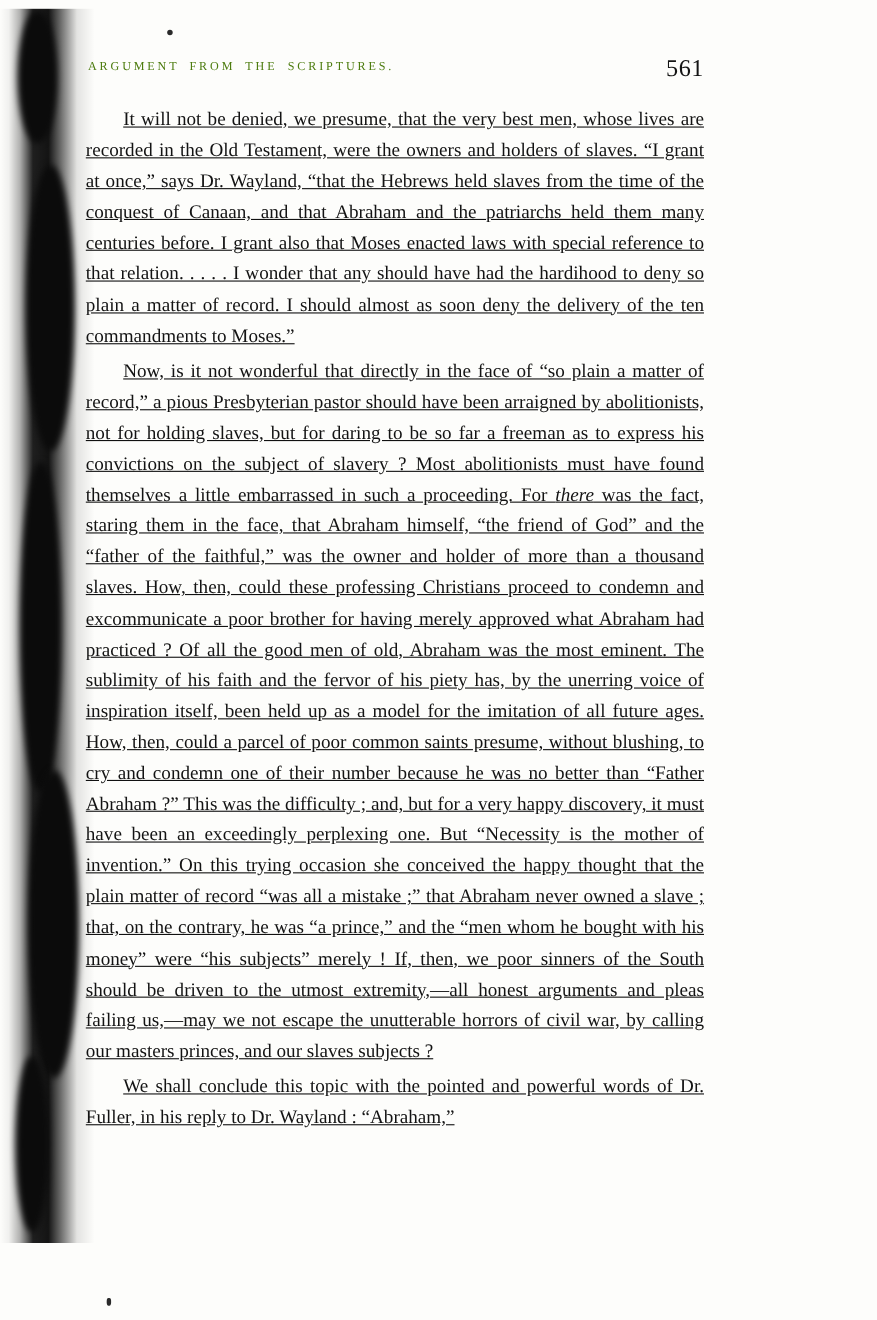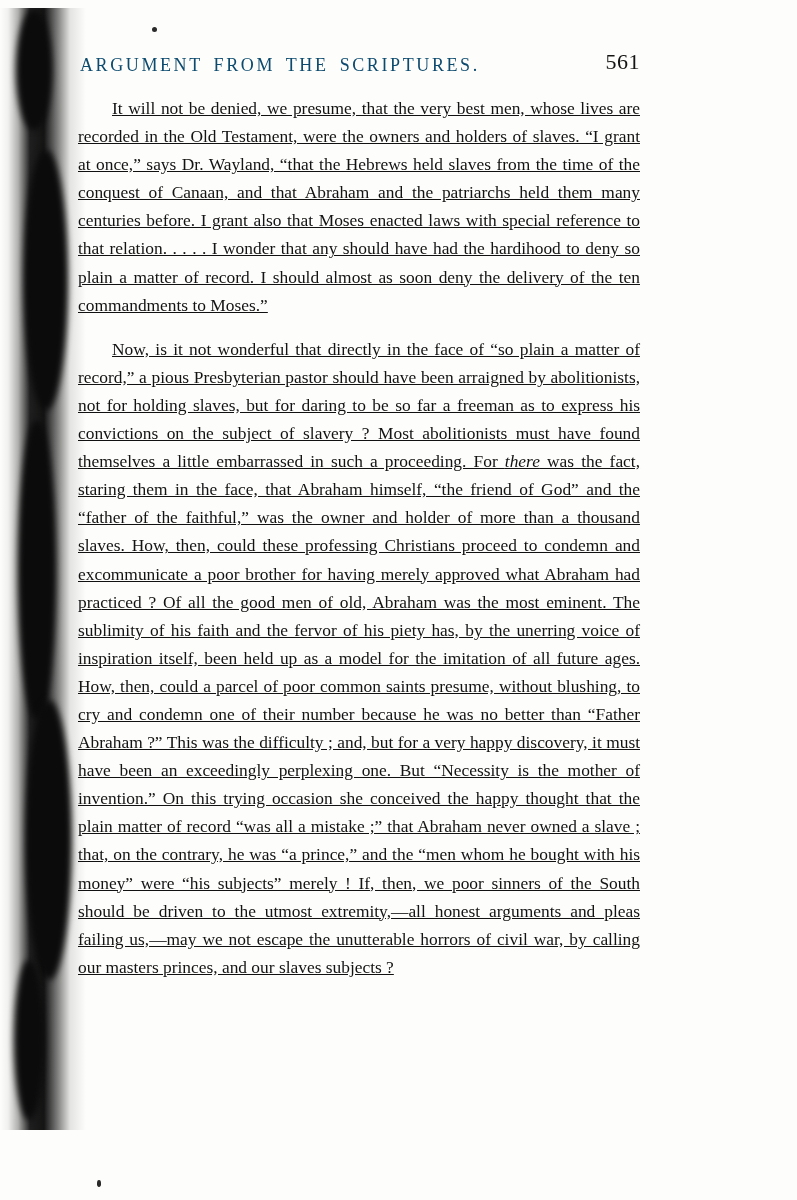--- a/index.html
+++ b/index.html
@@ -65,25 +65,25 @@
   .running-head {
     position: absolute;
     left: 80px;
     top: 55px;
     width: 560px;
     display: flex;
     align-items: baseline;
     justify-content: flex-start;
   }
   .head-title {
-    font-size: 18px;
+    font-size: 11px;
     letter-spacing: 2.6px;
     word-spacing: 4px;
     white-space: nowrap;
-    color: #0c4a6e;
+    color: #4d7c0f;
   }
   .head-folio {
     position: absolute;
     right: 0;
     top: -6px;
     font-size: 22px;
     color: #141414;
     letter-spacing: 0.5px;
   }
 
@@ -97,21 +97,21 @@
   p.para {
     margin: 0;
     font-size: 17.4px;
     line-height: 28.1px;
     text-align: justify;
     text-indent: 34px;
     color: #131313;
     -webkit-font-smoothing: none;
   }
   p.para + p.para {
-    margin-top: 16px;
+    margin-top: 4px;
   }
   p.para i {
     font-style: italic;
   }
 
   
   .body-text { text-rendering: optimizeLegibility; text-decoration: underline; }
 </style>
 </head>
 <body>
@@ -133,15 +133,16 @@
   <div class="speck" style="left:97px; top:1180px; width:4px; height:7px; border-radius:40%;"></div>
 
   <div class="running-head">
     <span class="head-title">ARGUMENT FROM THE SCRIPTURES.</span>
     <span class="head-folio">561</span>
   </div>
 
   <div class="body-text">
     <p class="para">It will not be denied, we presume, that the very best men, whose lives are recorded in the Old Testament, were the owners and holders of slaves. “I grant at once,” says Dr. Wayland, “that the Hebrews held slaves from the time of the conquest of Canaan, and that Abraham and the patriarchs held them many centuries before. I grant also that Moses enacted laws with special reference to that relation. . . . . I wonder that any should have had the hardihood to deny so plain a matter of record. I should almost as soon deny the delivery of the ten commandments to Moses.”</p>
     <p class="para">Now, is it not wonderful that directly in the face of “so plain a matter of record,” a pious Presbyterian pastor should have been arraigned by abolitionists, not for holding slaves, but for daring to be so far a freeman as to express his convictions on the subject of slavery ? Most abolitionists must have found themselves a little embarrassed in such a proceeding. For <i>there</i> was the fact, staring them in the face, that Abraham himself, “the friend of God” and the “father of the faithful,” was the owner and holder of more than a thousand slaves. How, then, could these professing Christians proceed to condemn and excommunicate a poor brother for having merely approved what Abraham had practiced ? Of all the good men of old, Abraham was the most eminent. The sublimity of his faith and the fervor of his piety has, by the unerring voice of inspiration itself, been held up as a model for the imitation of all future ages. How, then, could a parcel of poor common saints presume, without blushing, to cry and condemn one of their number because he was no better than “Father Abraham ?” This was the difficulty ; and, but for a very happy discovery, it must have been an exceedingly perplexing one. But “Necessity is the mother of invention.” On this trying occasion she conceived the happy thought that the plain matter of record “was all a mistake ;” that Abraham never owned a slave ; that, on the contrary, he was “a prince,” and the “men whom he bought with his money” were “his subjects” merely ! If, then, we poor sinners of the South should be driven to the utmost extremity,—all honest arguments and pleas failing us,—may we not escape the unutterable horrors of civil war, by calling our masters princes, and our slaves subjects ?</p>
+    <p class="para">We shall conclude this topic with the pointed and powerful words of Dr. Fuller, in his reply to Dr. Wayland : “Abraham,”</p>
   </div>
 
 </div>
 
 </body></html>

